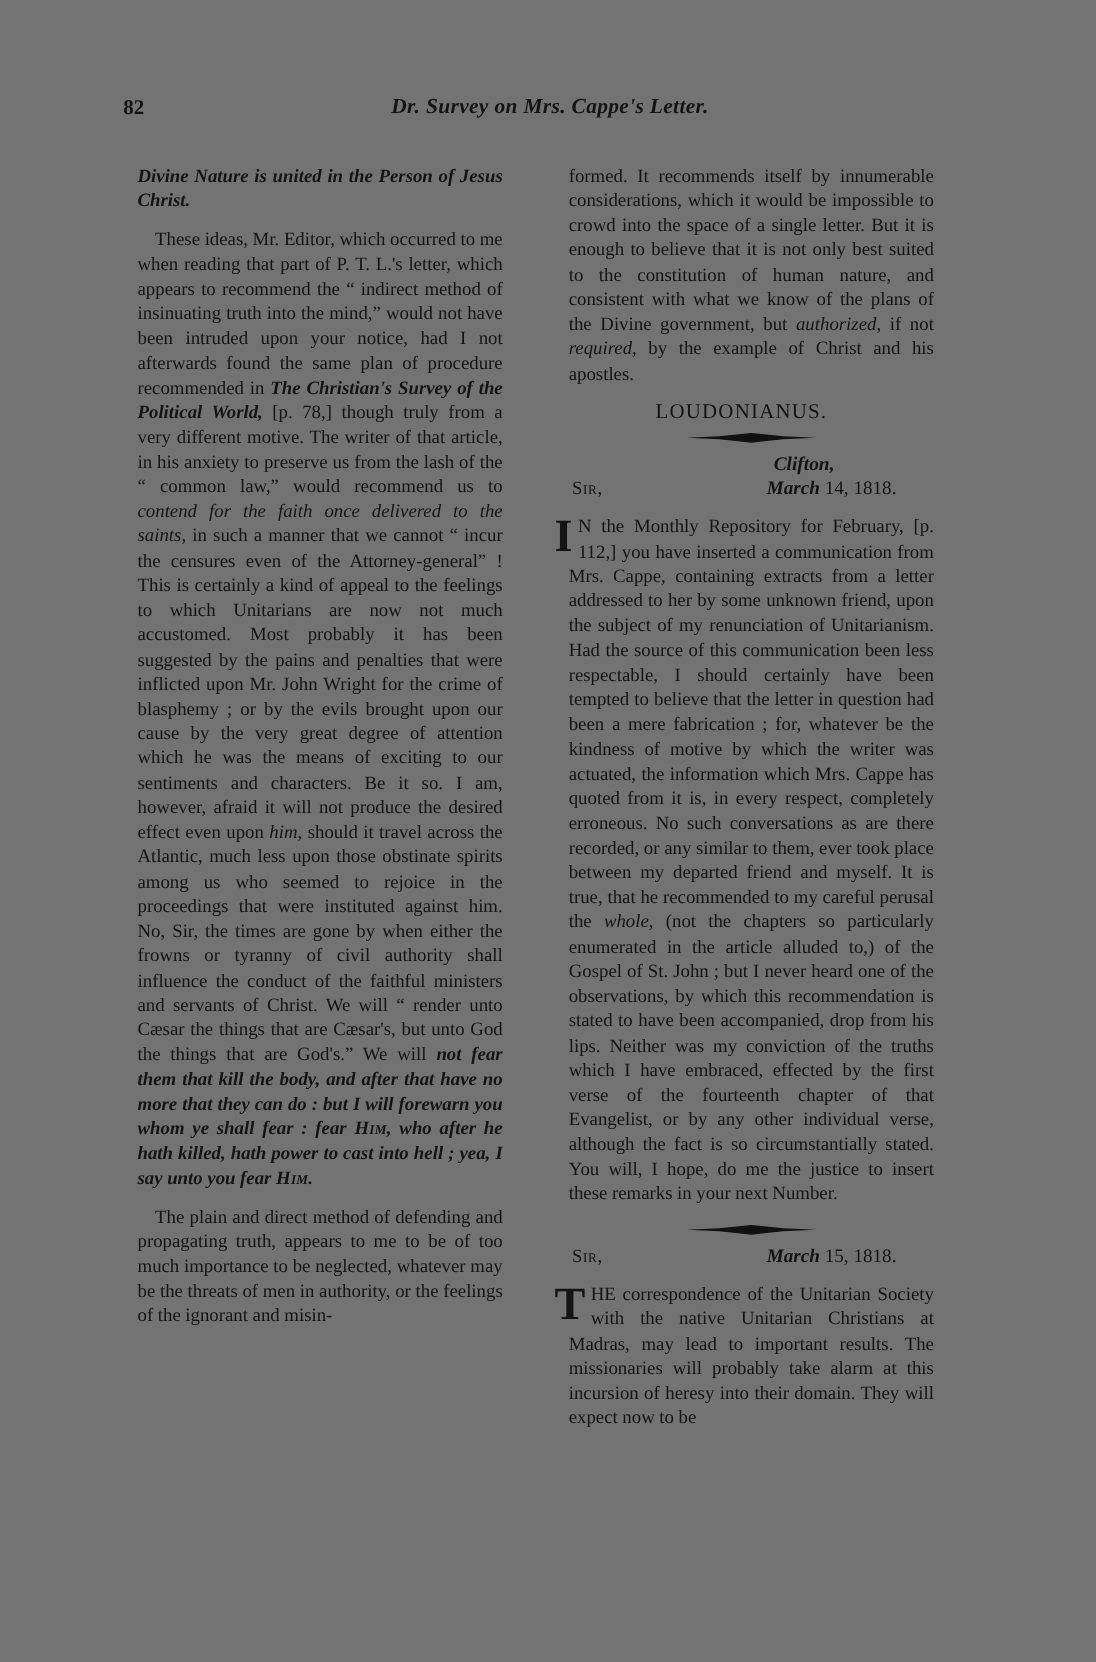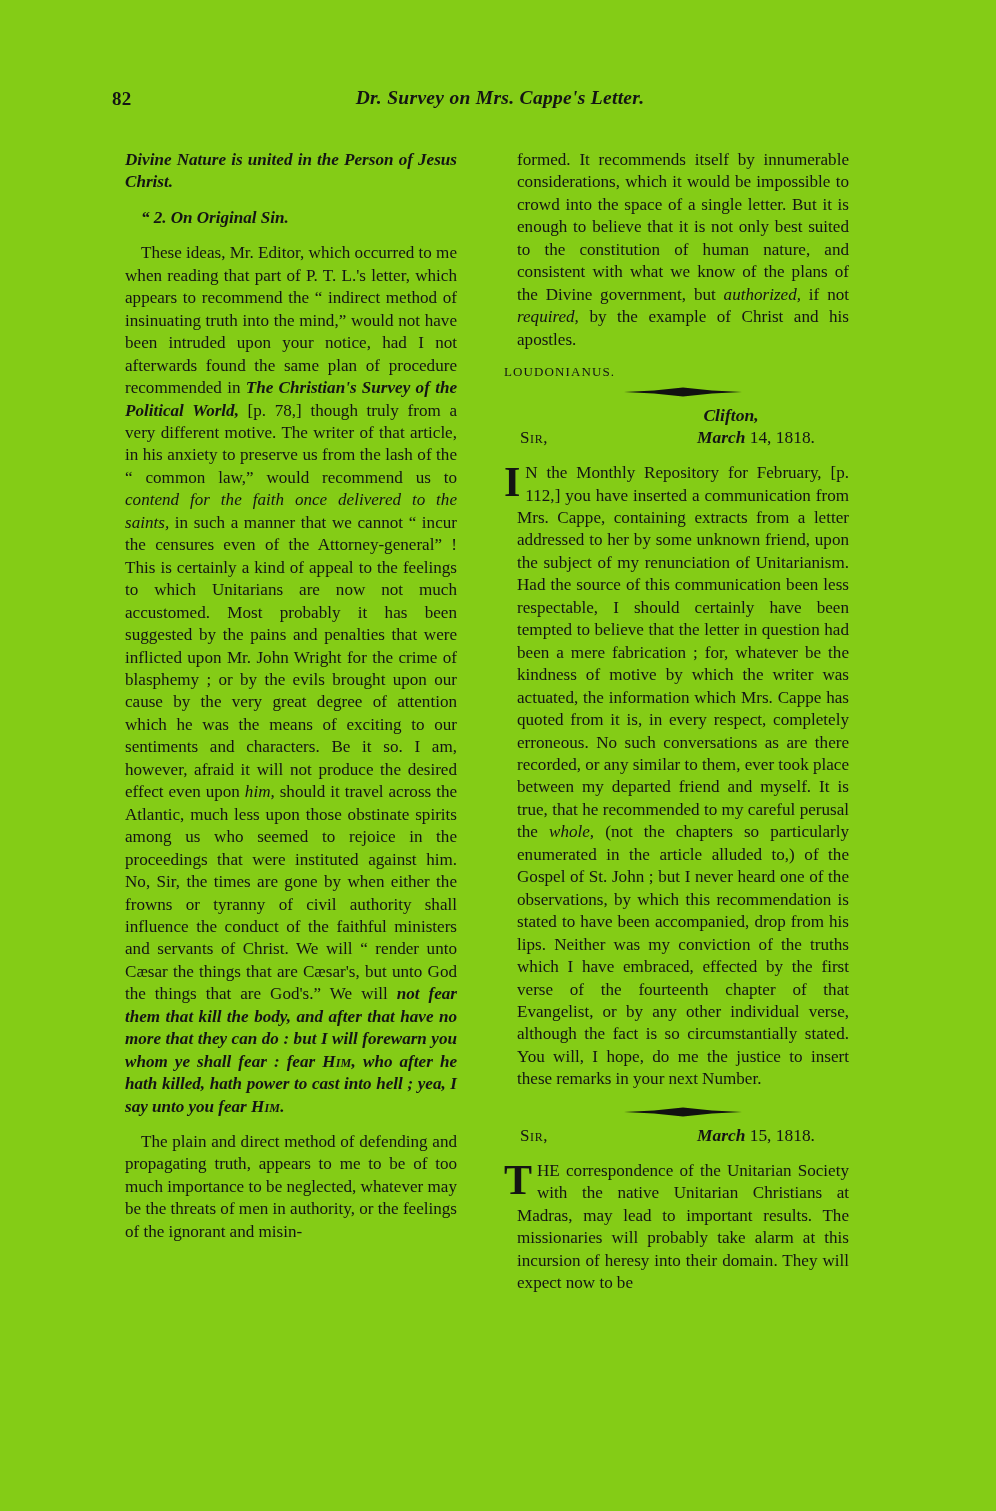--- a/index.html
+++ b/index.html
@@ -5,21 +5,21 @@
   html, body {
     margin: 0;
     padding: 0;
     background: #ffffff;
   }
 
   #page {
     position: relative;
     width: 996px;
     height: 1511px;
-    background: #84cc16;
+    background: #737373;
     font-family: "Liberation Serif", "DejaVu Serif", serif;
     color: #141414;
     overflow: hidden;
     box-sizing: border-box;
   }
 
   
   .runhead {
     position: absolute;
     top: 88px;
@@ -78,23 +78,23 @@
   .it { font-style: italic; font-weight: 700; }
   .itl { font-style: italic; }
   .sc {
     font-variant: small-caps;
     letter-spacing: 0.2px;
   }
 
   
   .sig {
     margin: 2px 0 0 0;
-    font-size: 13px;
+    font-size: 19px;
     letter-spacing: 1.1px;
-    text-align: left;
+    text-align: center;
     padding-right: 18px;
   }
 
   
   .rule {
     position: relative;
     height: 16px;
     margin: 4px 0 4px 0;
   }
   .rule svg {
@@ -165,21 +165,20 @@
 
   <div class="columns">
 
     <div class="col col-left">
 
       <p class="noind">
         <span class="it">Divine Nature is united in the Person</span>
         <span class="it">of Jesus Christ.</span>
       </p>
 
-      <p class="ind it">“ 2. On Original Sin.</p>
 
       <p class="ind"><span>These ideas, Mr. Editor, which occurred to me when reading that part of P. T. L.'s letter, which appears to recommend the “ indirect method of insinuating truth into the mind,” would not have been intruded upon your notice, had I not afterwards found the same plan of procedure recommended in </span><span class="it">The Christian's Survey of the Political World,</span><span> [p. 78,] though truly from a very different motive. The writer of that article, in his anxiety to preserve us from the lash of the “ common law,” would recommend us to </span><span class="itl">contend for the faith once delivered to the saints,</span><span> in such a manner that we cannot “ incur the censures even of the Attorney-general” ! This is certainly a kind of appeal to the feelings to which Unitarians are now not much accustomed. Most probably it has been suggested by the pains and penalties that were inflicted upon Mr. John Wright for the crime of blasphemy ; or by the evils brought upon our cause by the very great degree of attention which he was the means of exciting to our sentiments and characters. Be it so. I am, however, afraid it will not produce the desired effect even upon </span><span class="itl">him,</span><span> should it travel across the Atlantic, much less upon those obstinate spirits among us who seemed to rejoice in the proceedings that were instituted against him. No, Sir, the times are gone by when either the frowns or tyranny of civil authority shall influence the conduct of the faithful ministers and servants of Christ. We will “ render unto Cæsar the things that are Cæsar's, but unto God the things that are God's.” We will </span><span class="it">not fear them that kill the body, and after that have no more that they can do : but I will forewarn you whom ye shall fear : fear</span>
         <span class="sc it">Him,</span>
         <span class="it">who after he hath killed, hath power to cast into hell ; yea, I say unto you fear</span>
         <span class="sc it">Him.</span></p>
 
       <p class="ind">The plain and direct method of defending and propagating truth, appears to me to be of too much importance to be neglected, whatever may be the threats of men in authority, or the feelings of the ignorant and misin-</p>
     </div>
 
     <div class="col col-right">

